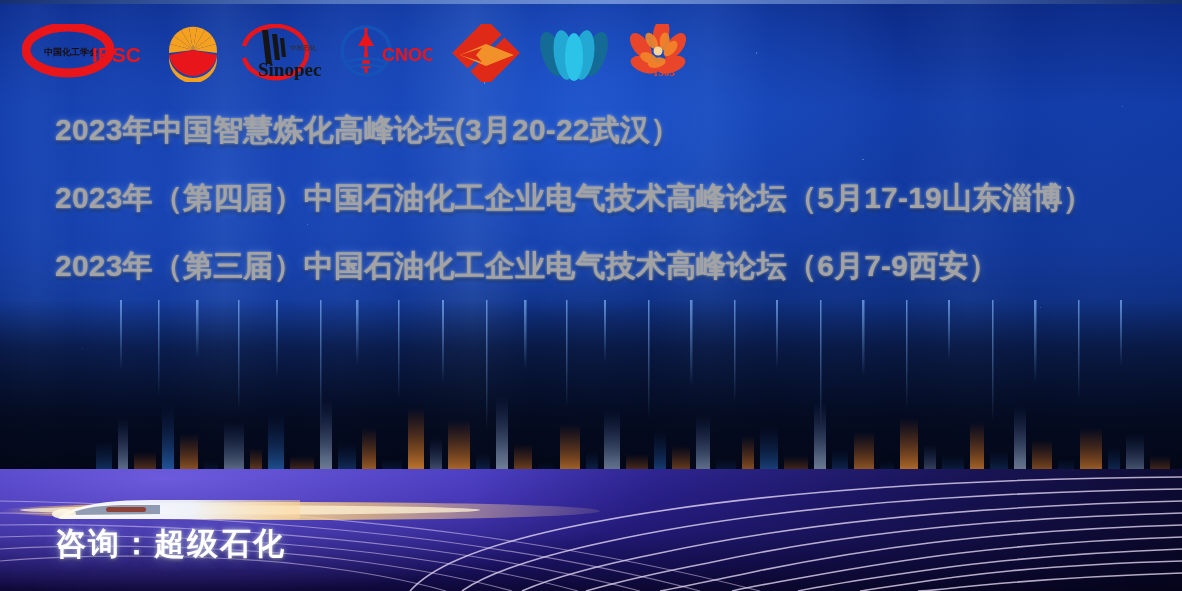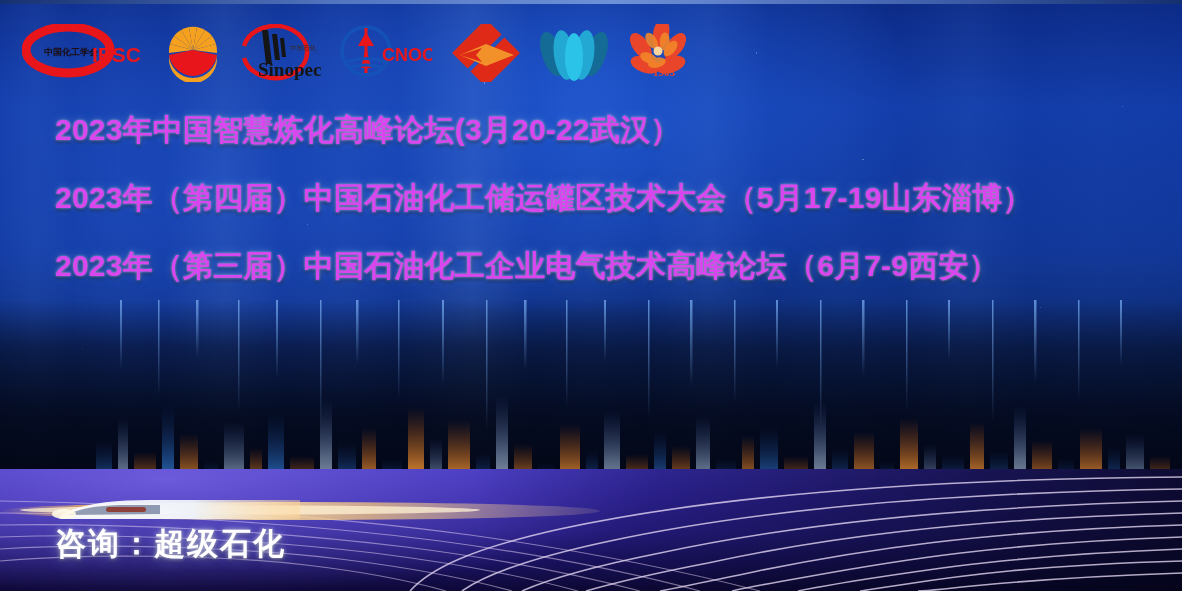--- a/index.html
+++ b/index.html
@@ -123,21 +123,21 @@
   
   .lines {
     position:absolute; left:0; top:96px; width:1182px;
   }
   .line {
     height:68px;
     display:flex; align-items:center;
     padding-left:55px;
     font-size:30px;
     font-weight:bold;
-    color:#d946ef;
+    color:#a3a3a3;
     letter-spacing:.2px;
     white-space:nowrap;
     text-shadow:
       0 0 3px rgba(255,255,255,.55),
       0 0 10px rgba(120,170,255,.45),
       0 2px 4px rgba(0,0,0,.65);
   }
 
   
   .footer {
@@ -419,19 +419,19 @@
           </g>
           <circle cx="0" cy="0" r="4.5" fill="#fbd59a"></circle>
           <text x="6" y="25" font-family="'Liberation Serif',serif" font-size="11" font-weight="bold" fill="#e8452a" text-anchor="middle">1905</text>
         </g>
       </svg>
     </div>
   </div>
 
   <div class="lines">
     <div class="line">2023年中国智慧炼化高峰论坛(3月20-22武汉）</div>
-    <div class="line">2023年（第四届）中国石油化工储运罐区技术大会（5月17-19山东淄博）</div>
+    <div class="line">2023年（第四届）中国石油化工企业电气技术高峰论坛（5月17-19山东淄博）</div>
     <div class="line">2023年（第三届）中国石油化工企业电气技术高峰论坛（6月7-9西安）</div>
   </div>
 
   <div class="footer">咨询：超级石化</div>
 
 </div>
 
 </body></html>

